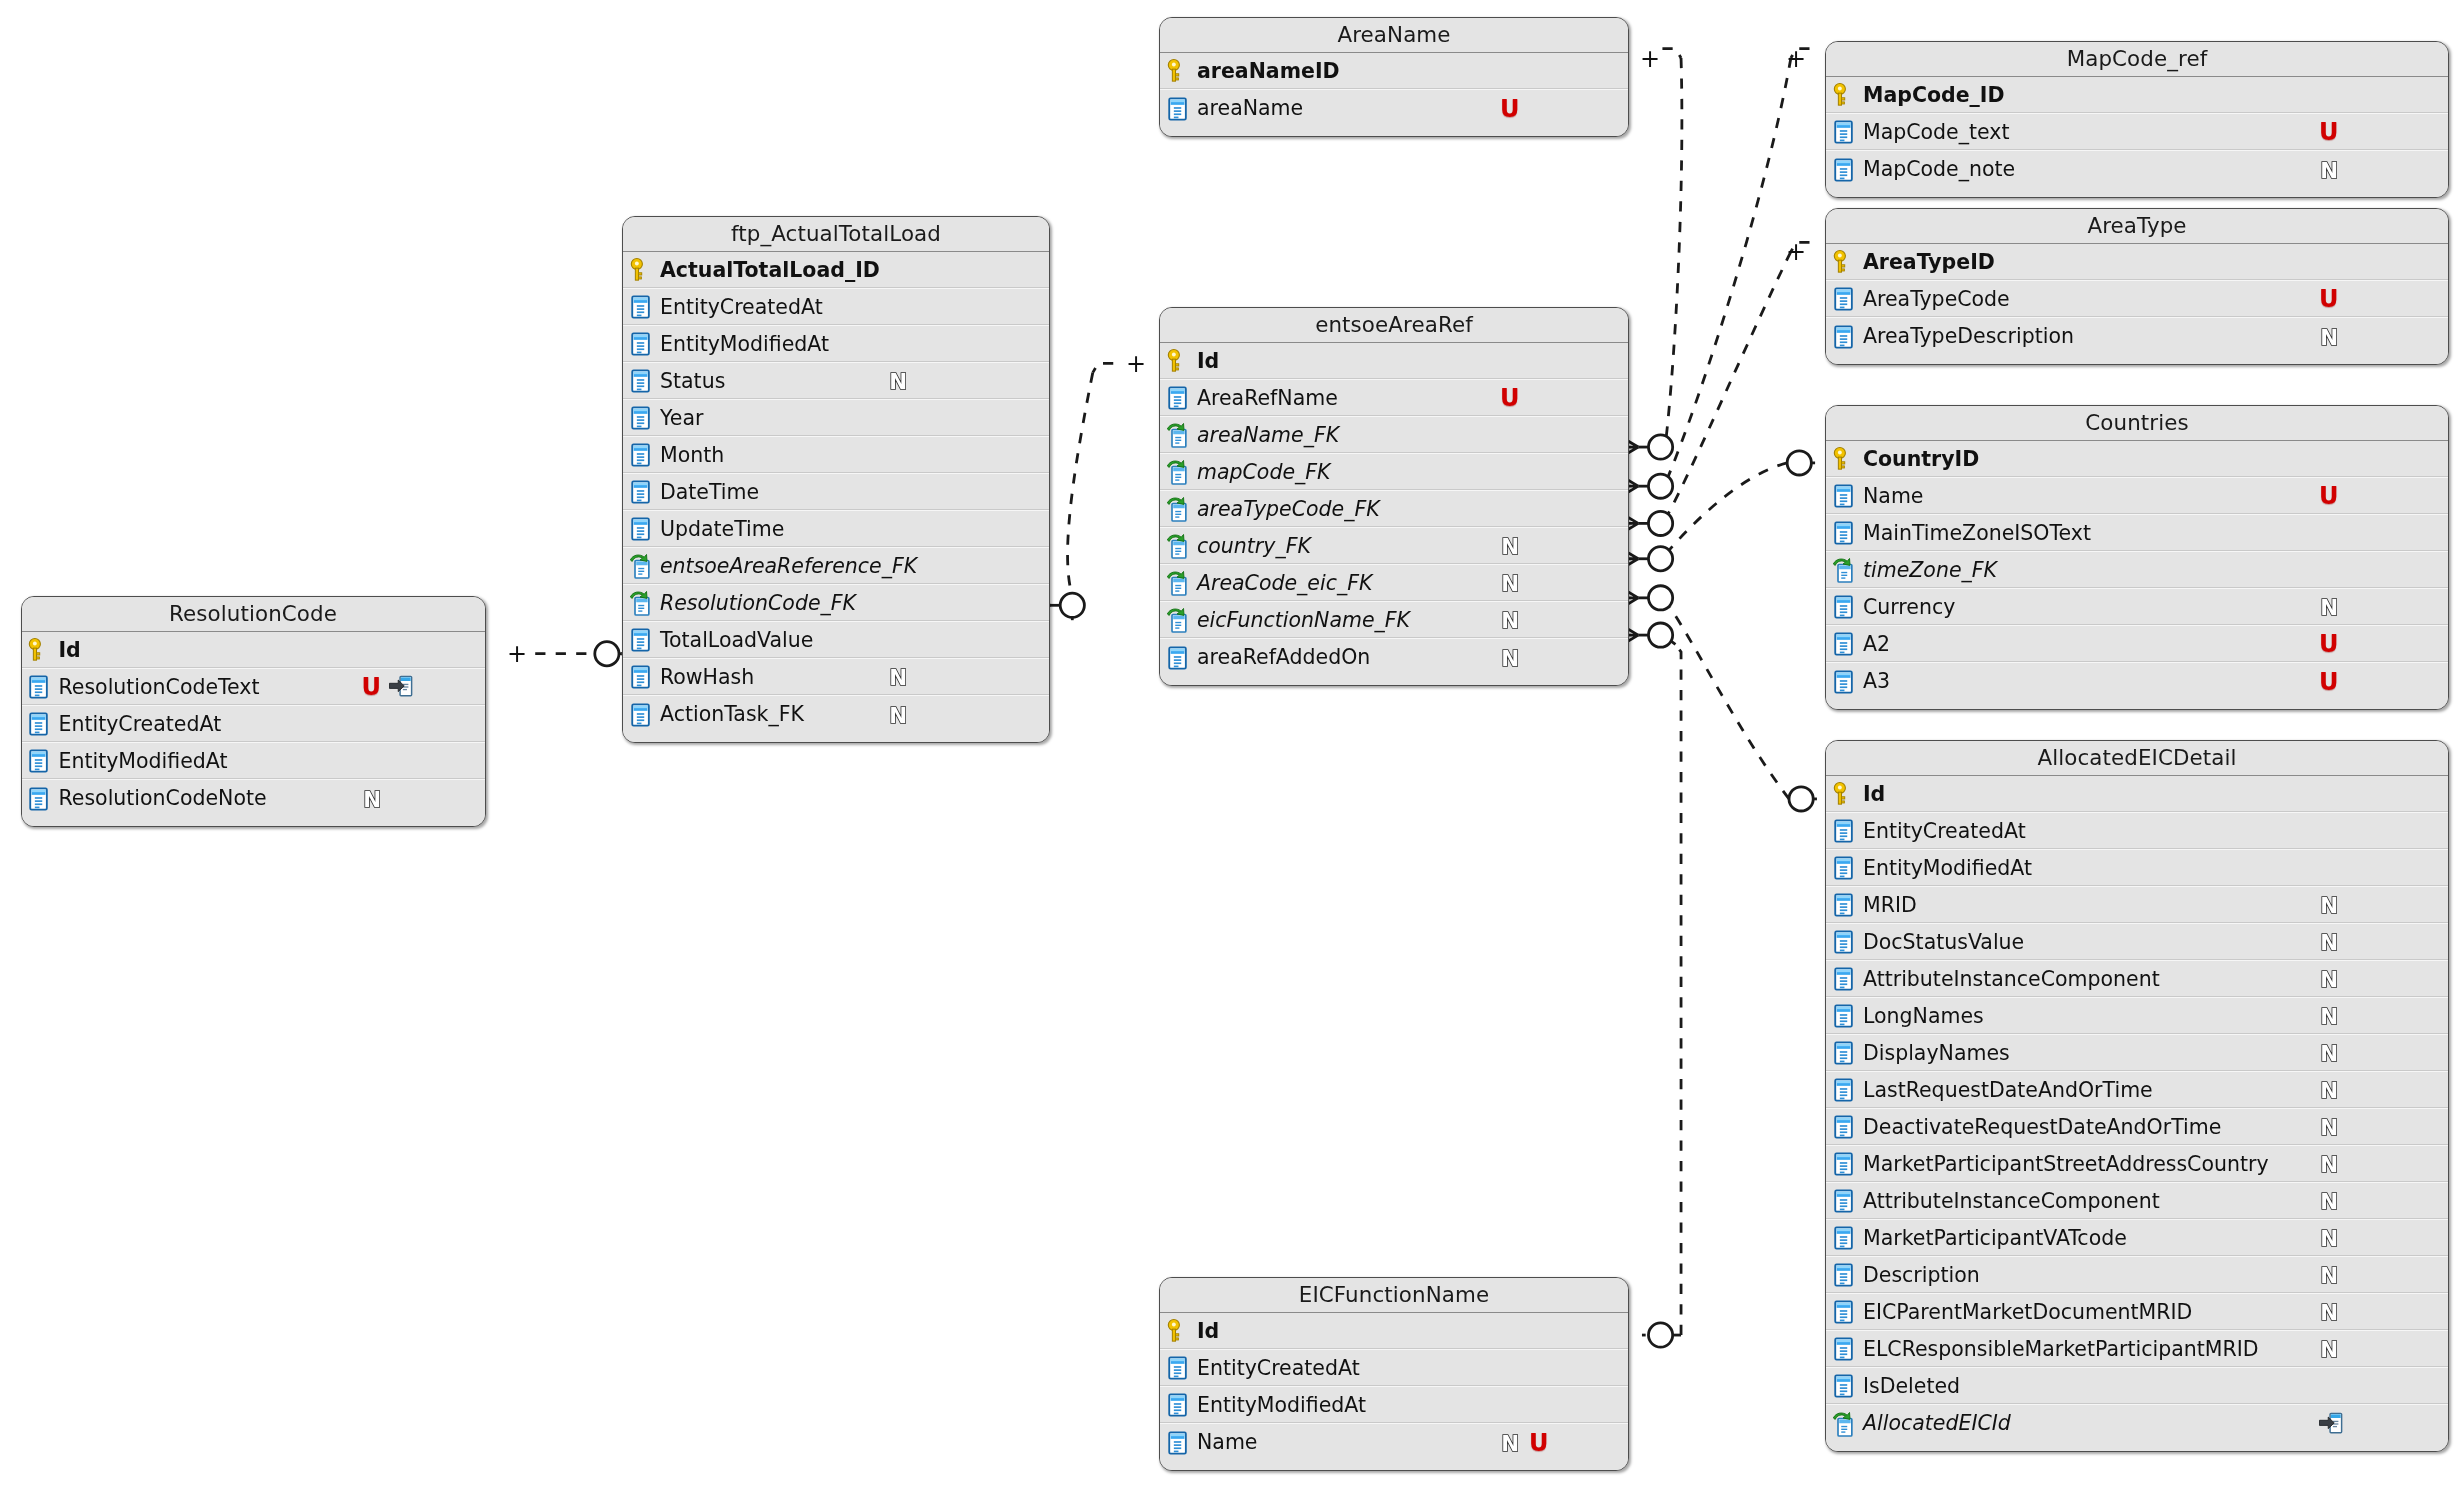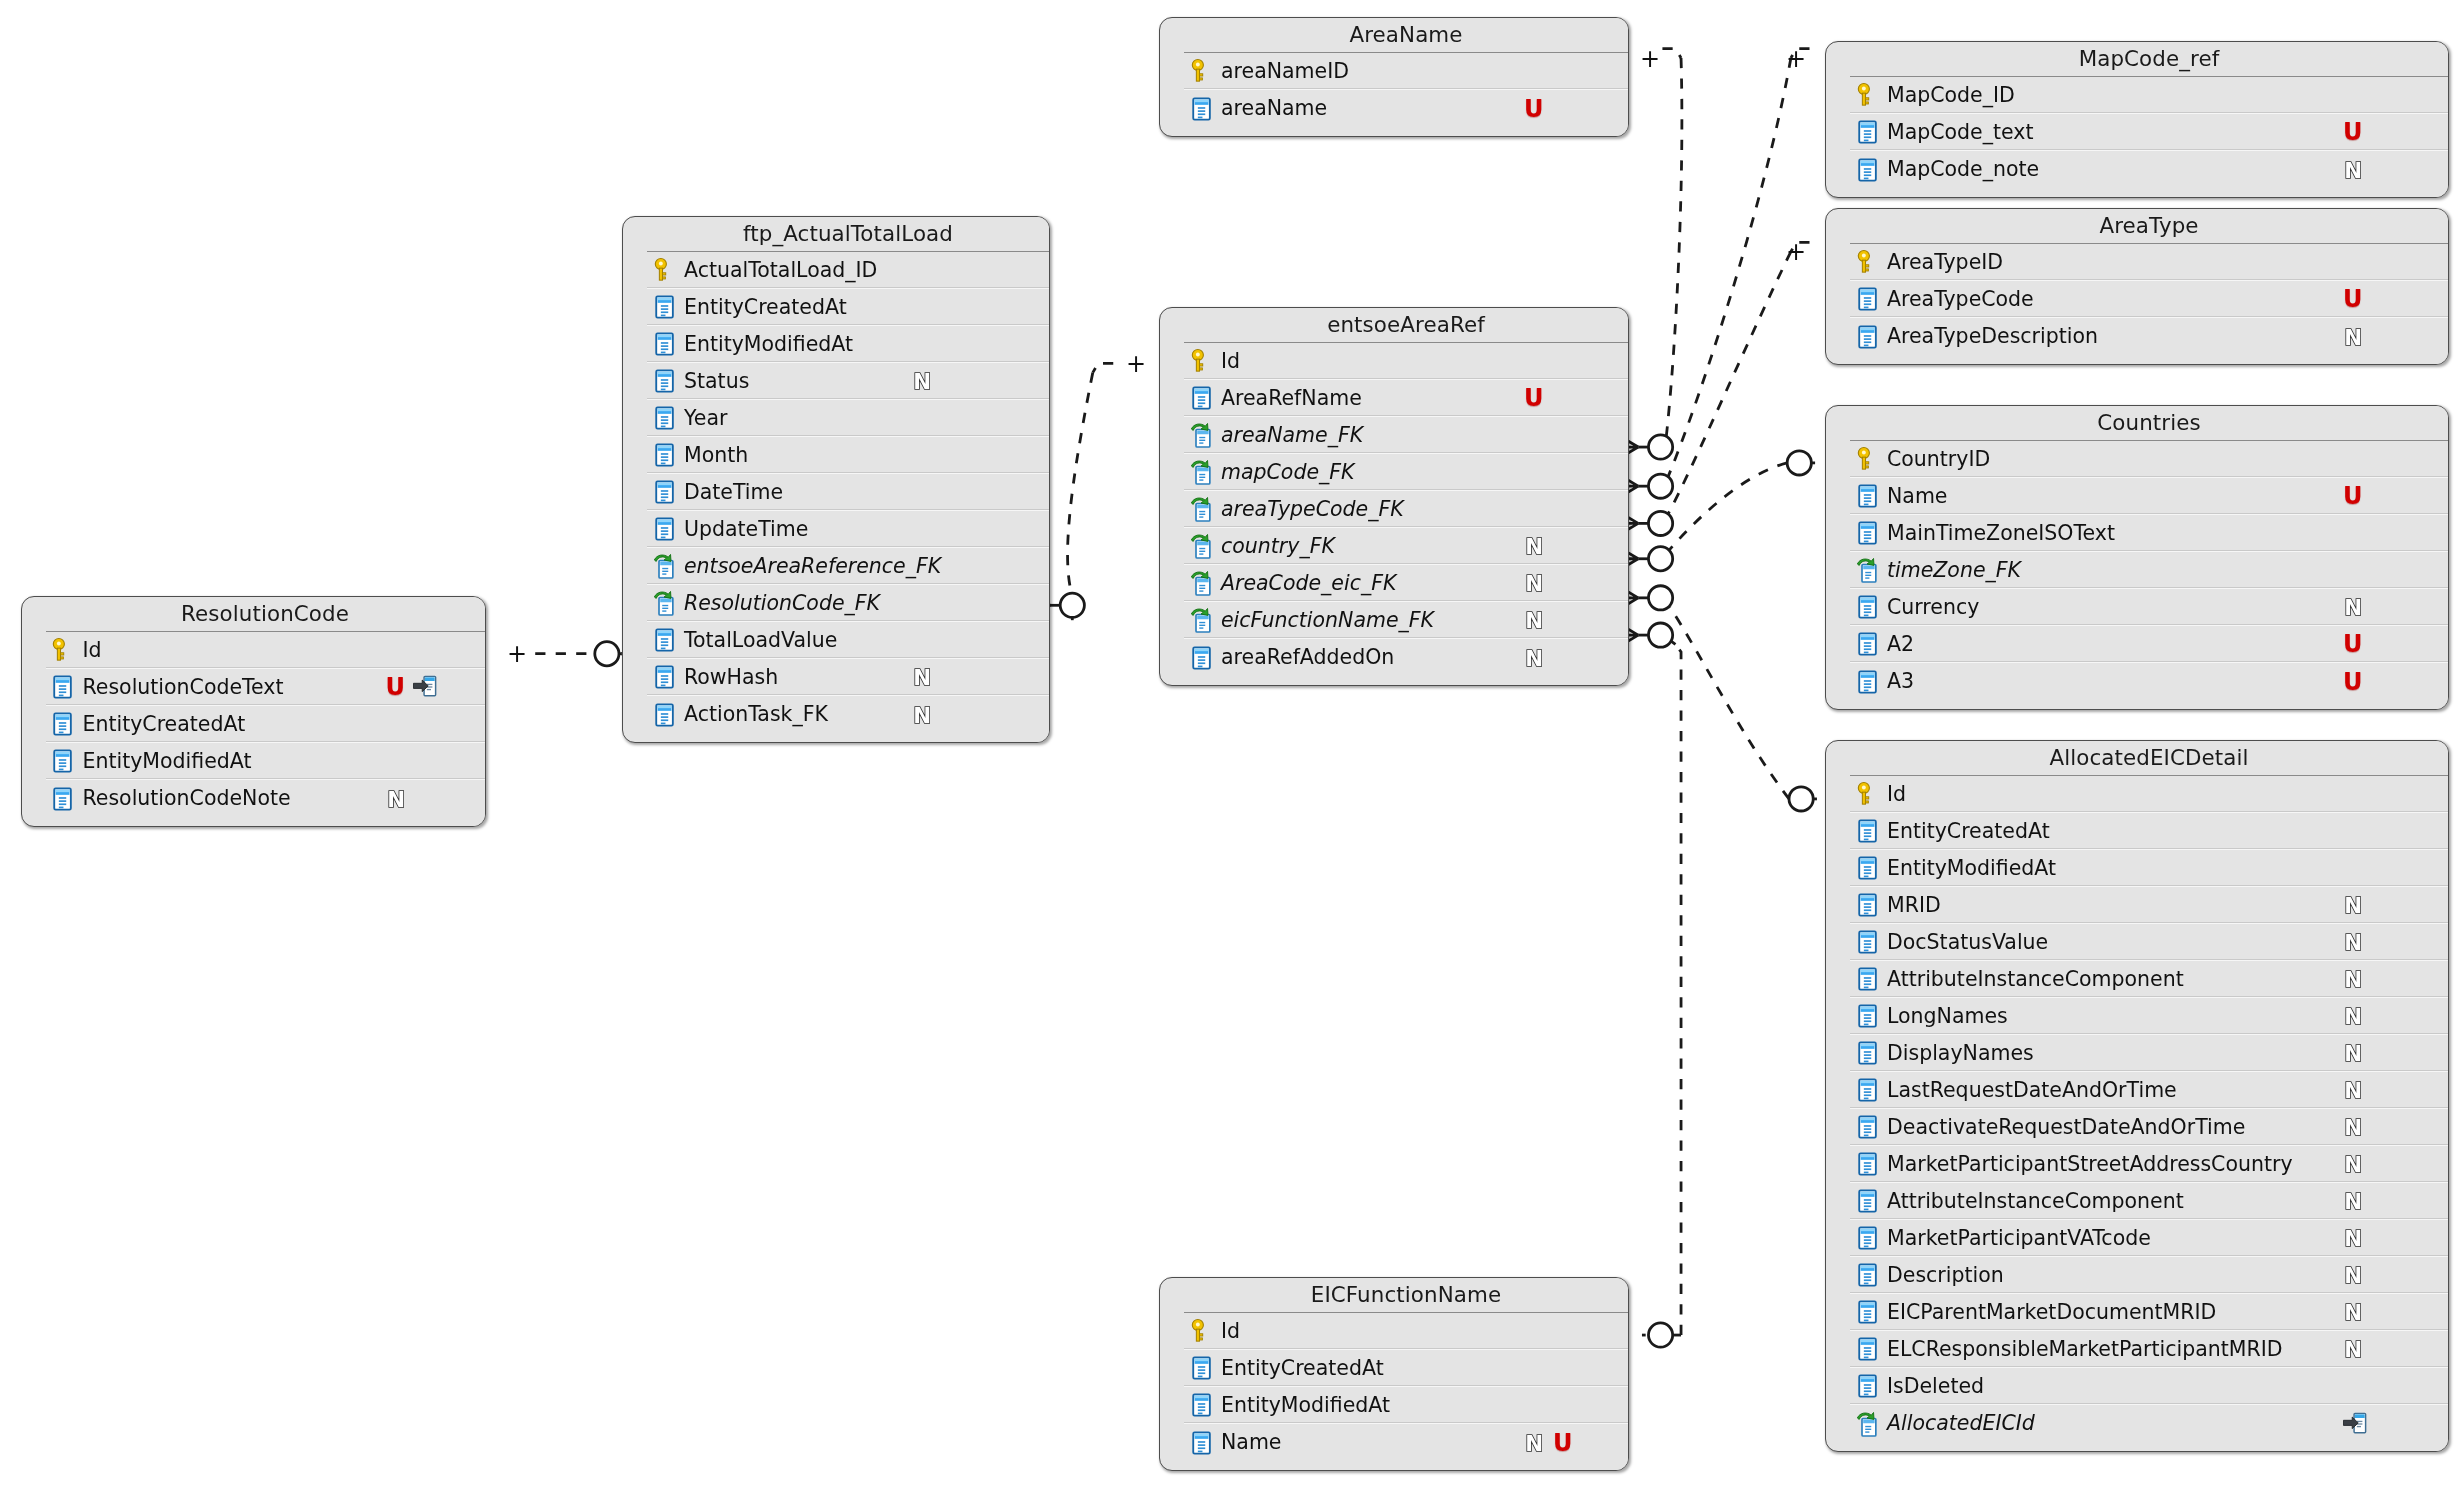--- a/index.html
+++ b/index.html
@@ -18,21 +18,20 @@
   
   .entity{
     position:absolute;
     box-sizing:border-box;
     background:#e4e4e4;
     border:1.9px solid #4d4d4d;
     border-radius:13px;
     box-shadow:1.9px 1.9px 2.8px rgba(0,0,0,0.35);
     overflow:hidden;
     z-index:5;
-    padding-left:24px;
   }
   .ent-title{
     height:34px;
     line-height:34px;
     text-align:center;
     font-size:21.4px;
     color:#1a1a1a;
     background:#e4e4e4;
     border-bottom:1.9px solid #8a8a8a;
     font-weight:400;
@@ -55,21 +54,21 @@
     box-sizing:border-box;
   }
   .attr:last-child{border-bottom:none;box-shadow:none;}
   .attr-name{
     font-size:20.5px;
     color:#111;
     white-space:nowrap;
     margin-left:7.4px;
     line-height:1;
   }
-  .attr.pk .attr-name{font-weight:normal;}
+  .attr.pk .attr-name{font-weight:bold;}
   .attr.fk .attr-name{font-style:italic;}
   .flags{
     position:absolute;
     display:flex;
     align-items:center;
     gap:8.4px;
     top:50%;
     transform:translateY(-50%);
   }
   

